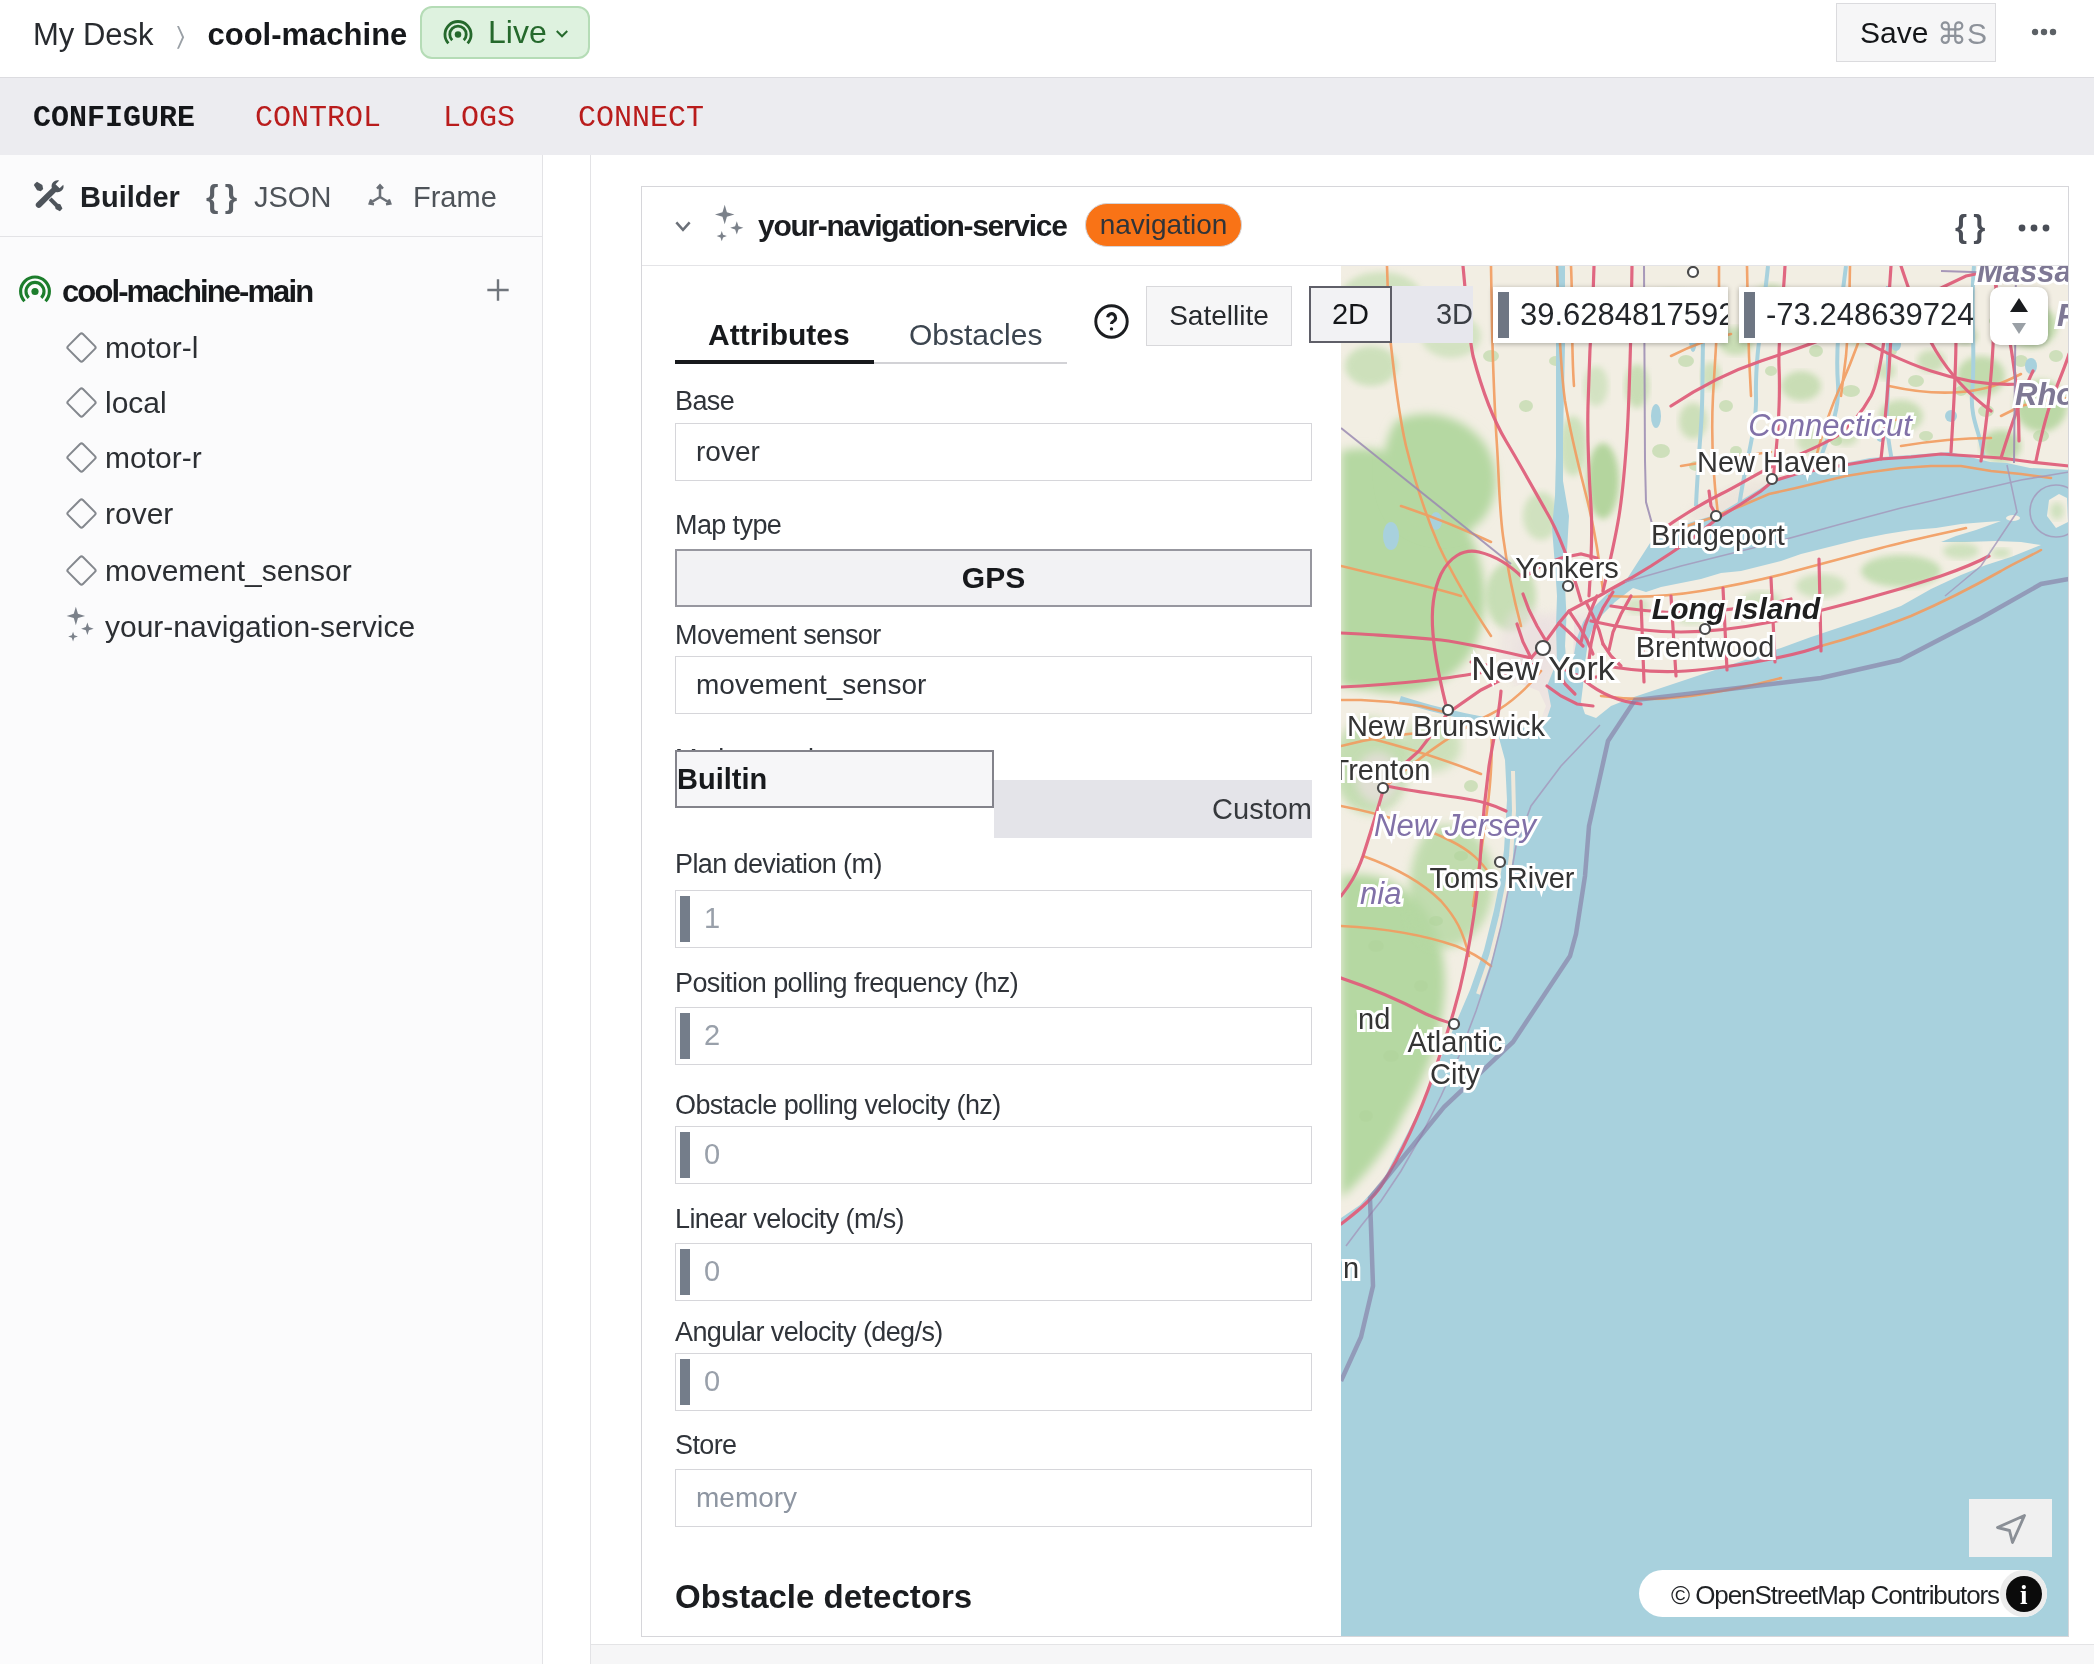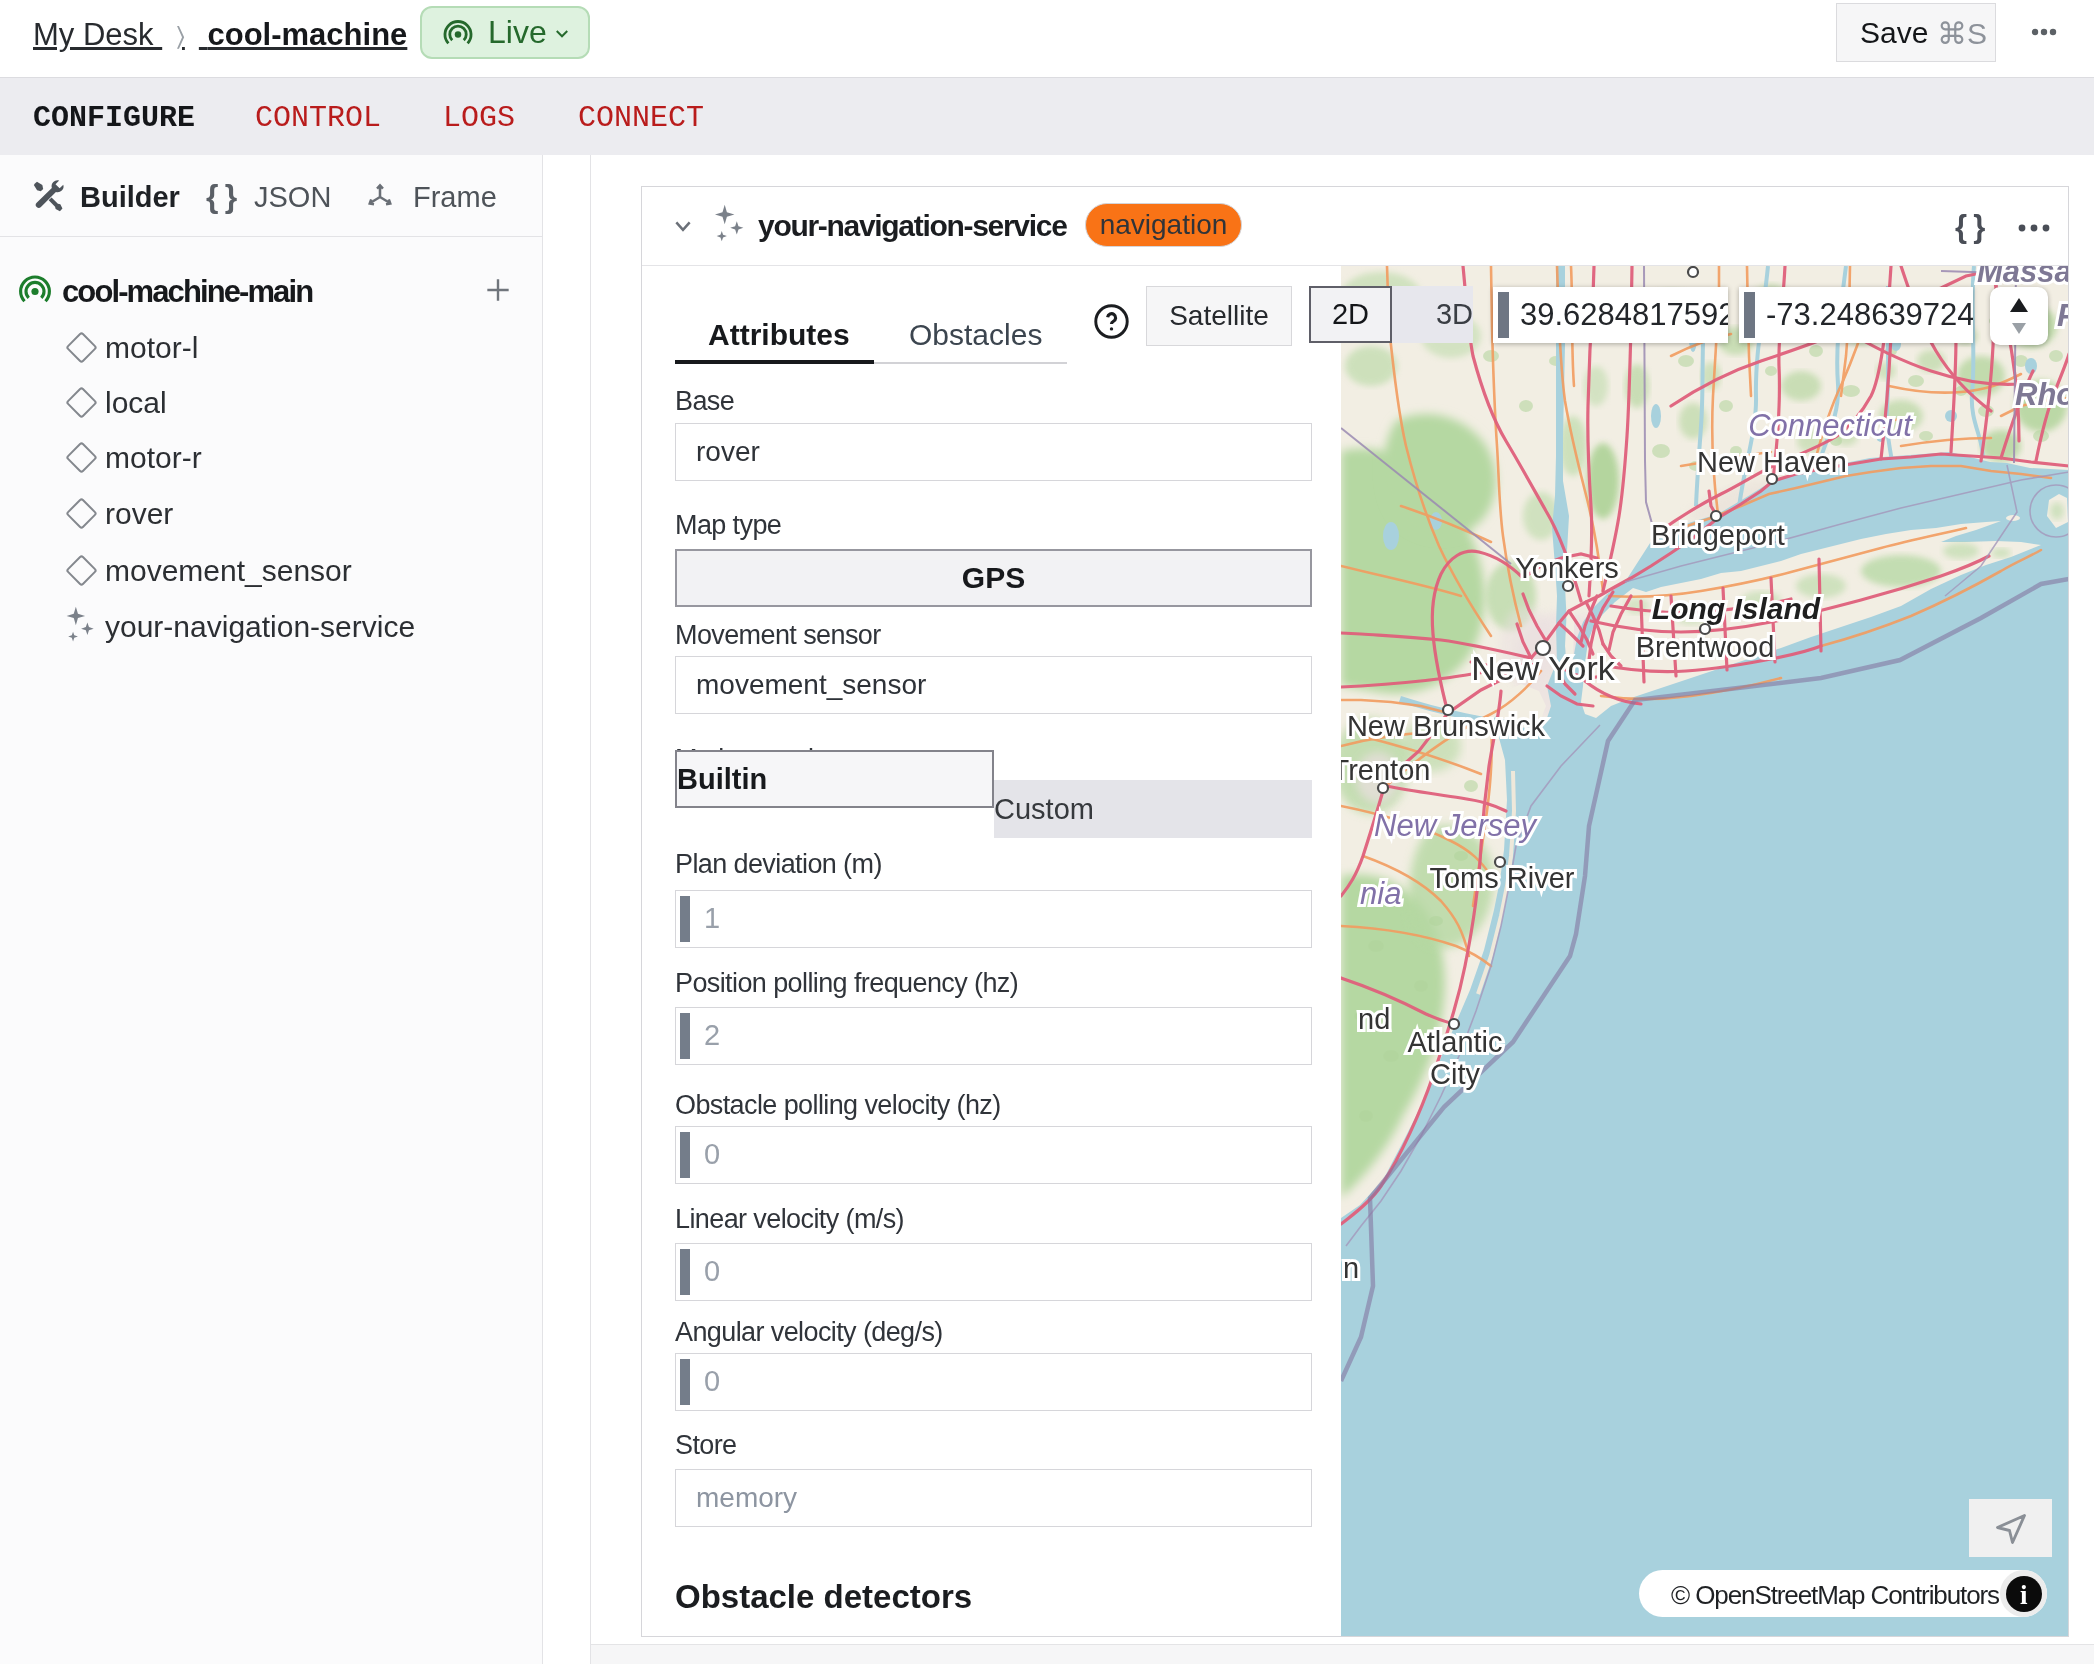--- a/index.html
+++ b/index.html
@@ -1,19 +1,19 @@
 <!DOCTYPE html>
 <html><head>
 <meta charset="utf-8">
 <style>
 * { margin:0; padding:0; box-sizing:border-box; }
 html,body { width:2094px; height:1664px; overflow:hidden; background:#fff;
   font-family:"Liberation Sans", sans-serif; }
 .abs { position:absolute; }
-#crumb { position:absolute; left:33px; top:17px; font-size:31px; color:#282b2f;text-decoration:underline; }
+#crumb { position:absolute; left:33px; top:17px; font-size:31px; color:#282b2f; }
 #crumb .sep { color:#9aa0a6; margin:0 14px; font-size:26px; }
 #crumb b { color:#16181b; font-weight:700; }
 #livepill { position:absolute; left:420px; top:6px; width:170px; height:53px;
   background:#def2df; border:2px solid #b5dcb6; border-radius:12px; }
 #savebtn { position:absolute; left:1836px; top:3px; width:160px; height:59px;
   background:#f6f6f7; border:1px solid #dbdbde; }
 #tabbar { position:absolute; left:0; top:77px; width:2094px; height:78px;
   background:#ececf0; border-top:1px solid #dcdce0;
   font-family:"Liberation Mono", monospace; font-size:30px; }
 #tabbar span { position:absolute; top:23px; color:#b91c1c; }
@@ -140,21 +140,21 @@
 <div class="abs" style="left:874px;top:362px;width:193px;height:2px;background:#d2d2d6"></div>
 
 <div class="flabel" style="top:386px">Base</div>
 <div class="finput" style="top:423px"><span style="margin-left:20px">rover</span></div>
 <div class="flabel" style="top:510px">Map type</div>
 <div class="abs" style="left:675px;top:549px;width:637px;height:58px;background:#f2f2f4;border:2px solid #97979f;font-size:30px;font-weight:700;color:#17191c;text-align:center;line-height:54px">GPS</div>
 <div class="flabel" style="top:620px">Movement sensor</div>
 <div class="finput" style="top:656px"><span style="margin-left:20px">movement_sensor</span></div>
 <div class="flabel" style="top:744px">Motion service</div>
 <div class="abs" style="left:675px;top:750px;width:319px;height:58px;background:#f6f6f8;border:2px solid #83838b;font-size:29px;font-weight:700;color:#17191c;line-height:54px">Builtin</div>
-<div class="abs" style="left:994px;top:780px;width:318px;height:58px;background:#e4e4e9;font-size:29px;color:#36393d;text-align:left;line-height:58px">Custom</div>
+<div class="abs" style="left:994px;top:780px;width:318px;height:58px;background:#e4e4e9;font-size:29px;color:#36393d;text-align:right;line-height:58px">Custom</div>
 <div class="flabel" style="top:849px">Plan deviation (m)</div>
 <div class="finput" style="top:890px">
     <div class="nhandle"></div>
     <div class="nval">1</div>
   </div>
 <div class="flabel" style="top:968px">Position polling frequency (hz)</div>
 <div class="finput" style="top:1007px">
     <div class="nhandle"></div>
     <div class="nval">2</div>
   </div>

